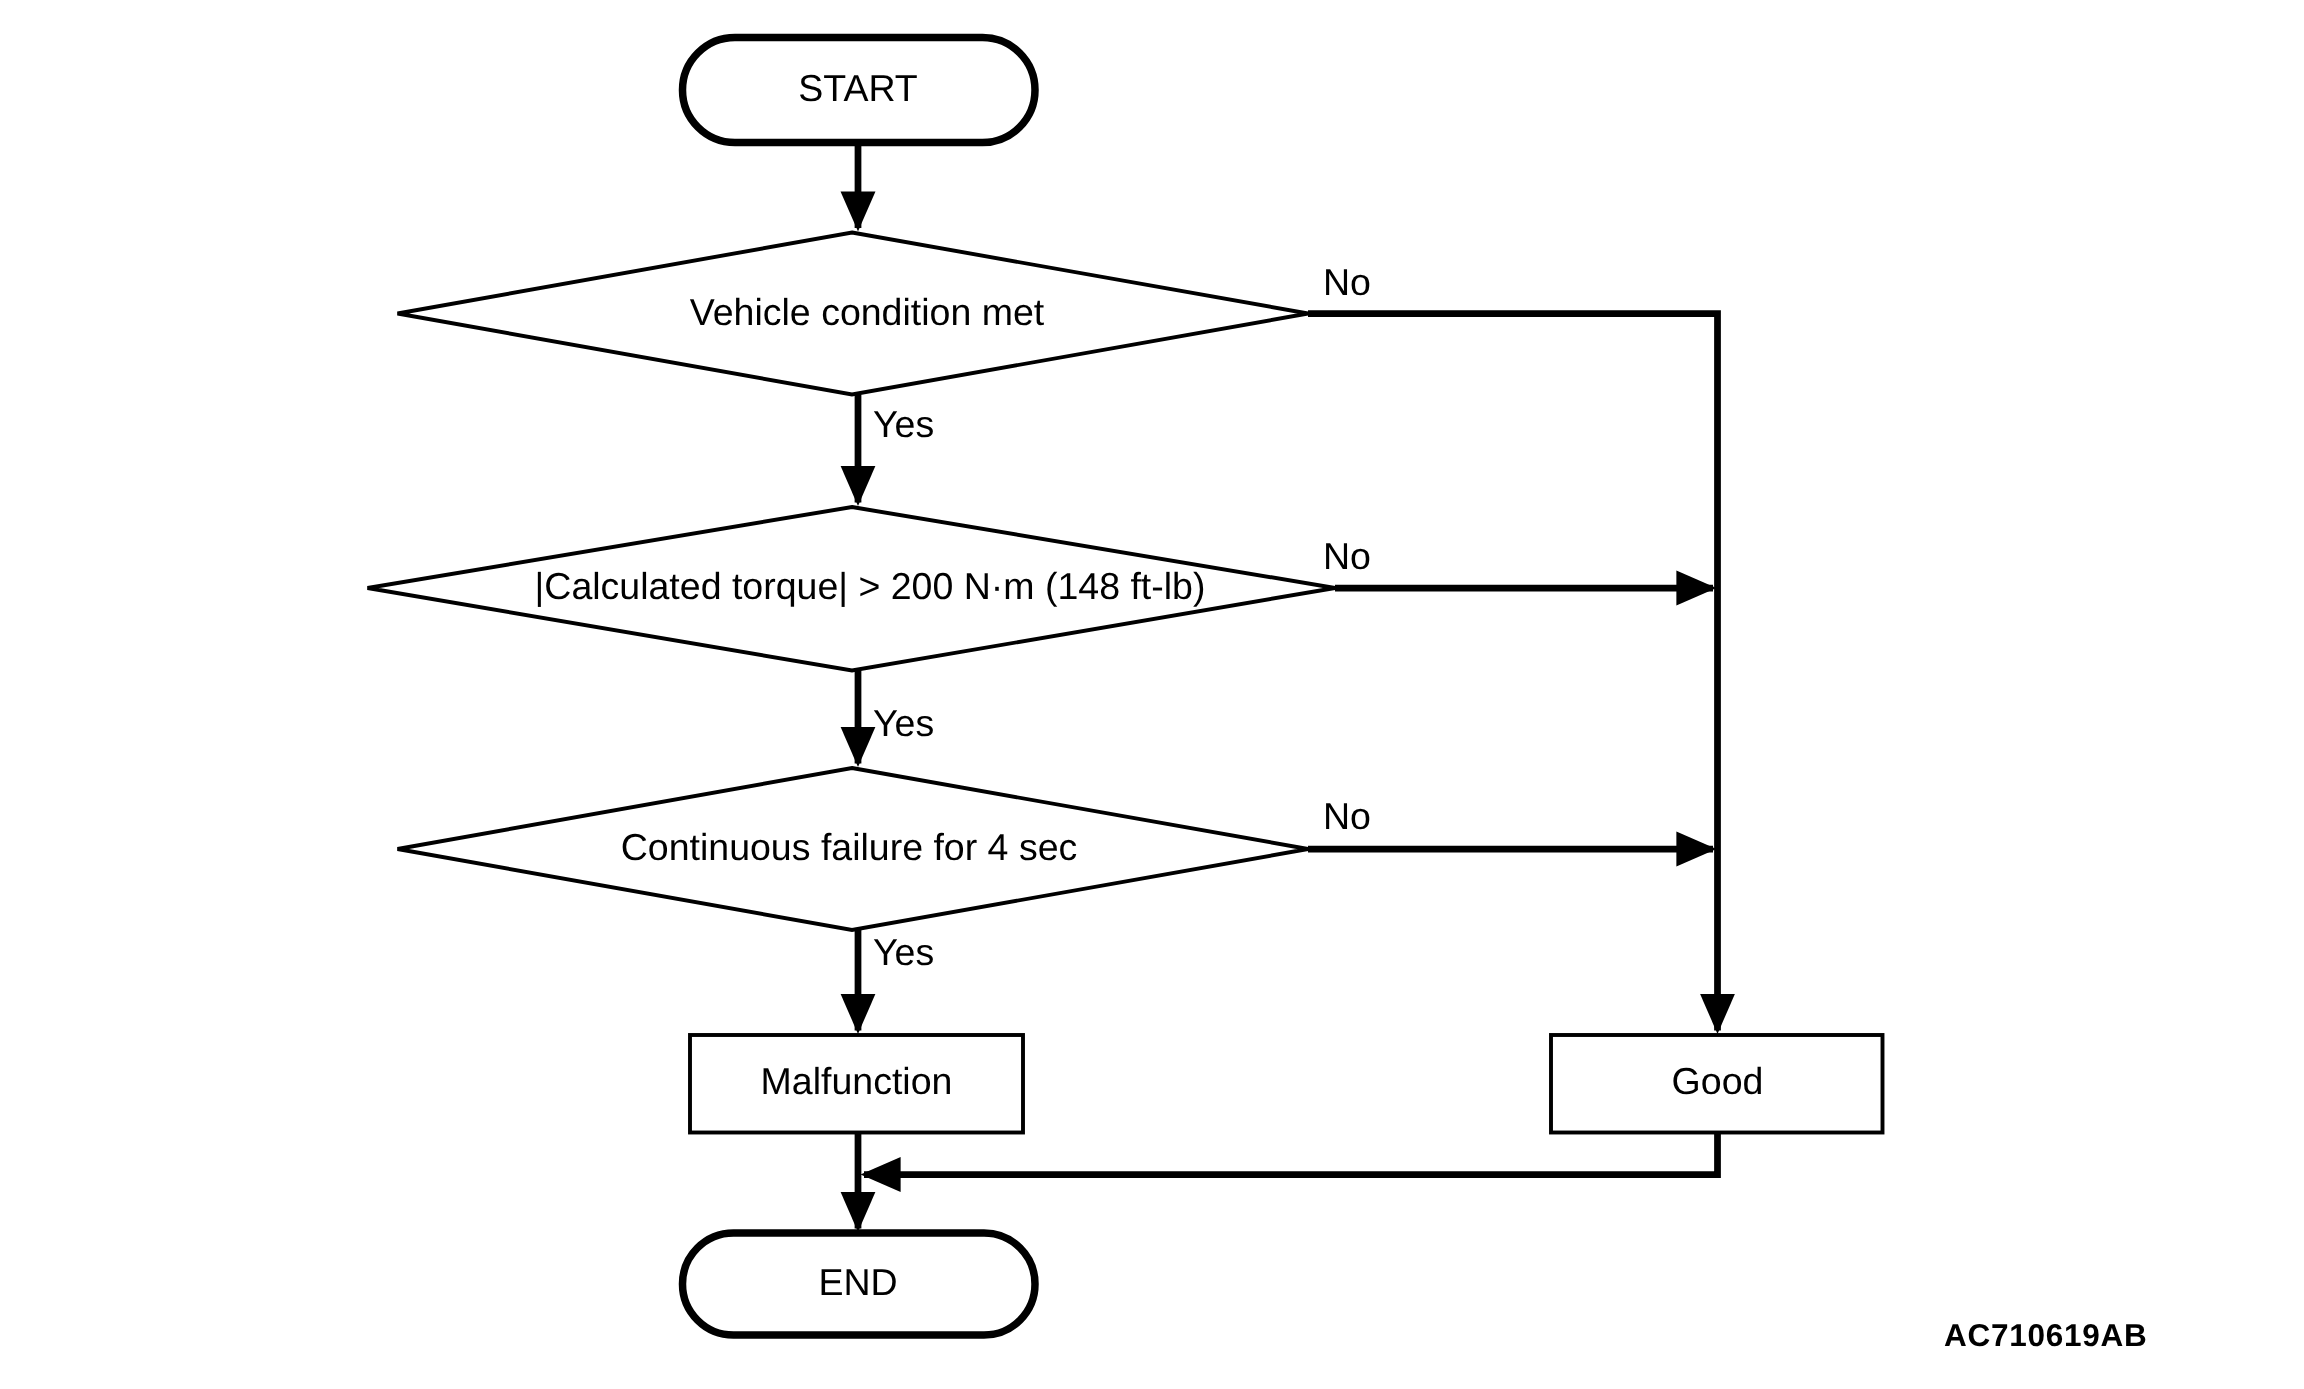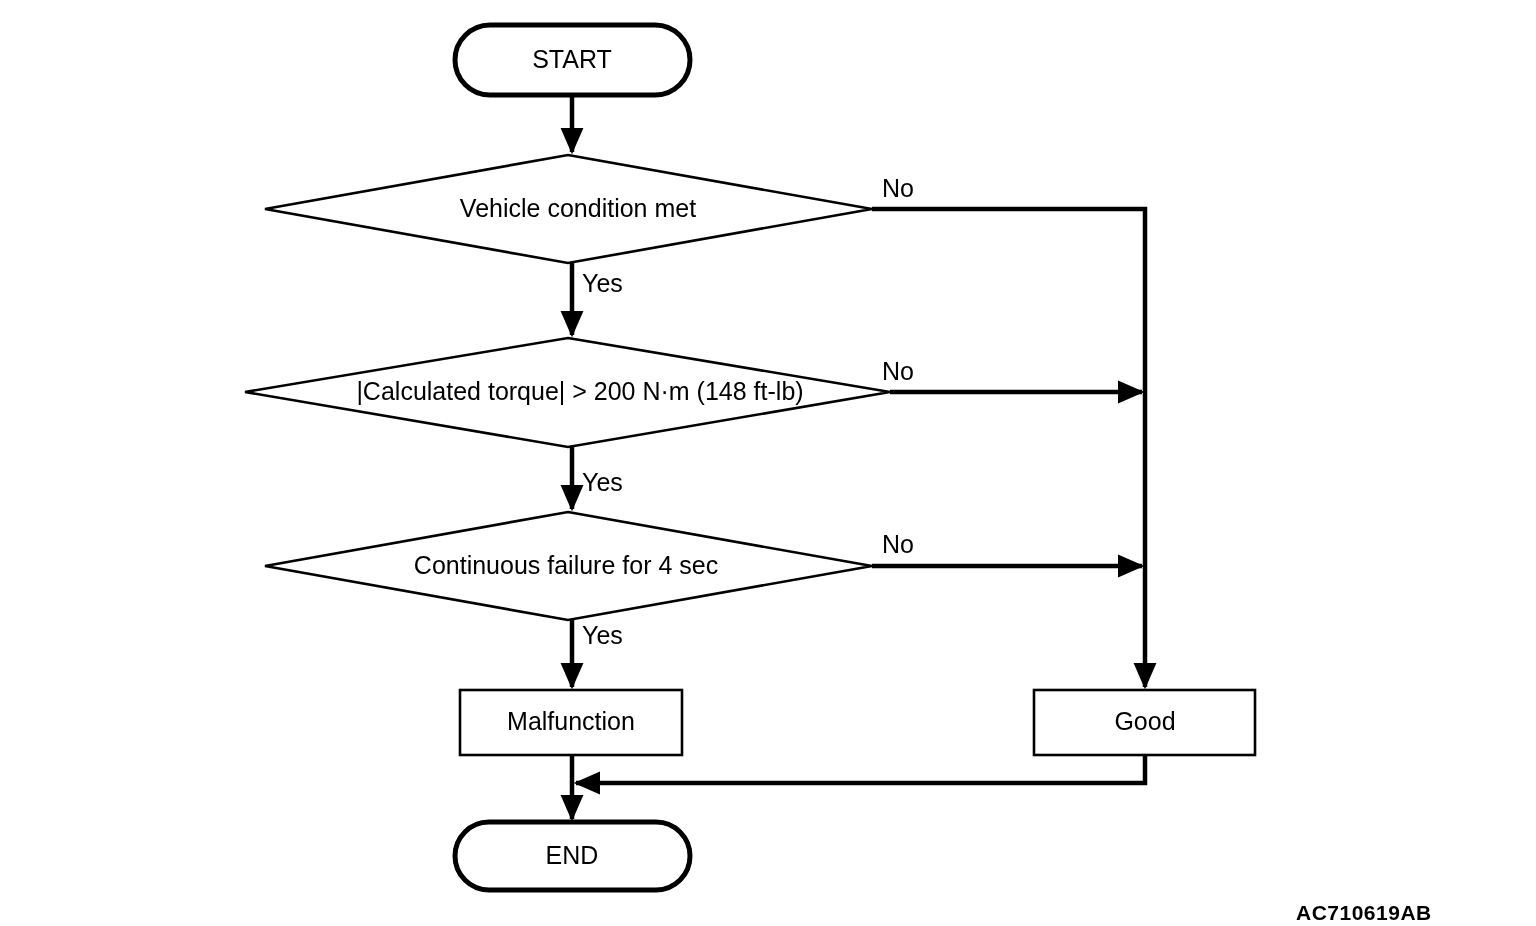--- a/index.html
+++ b/index.html
@@ -128,15 +128,15 @@
     <text class="edge-label" x="582" y="484">Yes</text>
 
     <text class="edge-label" x="882" y="373">No</text>
 
     <text class="edge-label" x="582" y="637">Yes</text>
 
     <text class="edge-label" x="882" y="546">No</text>
 
   </svg>
 
-  <div class="ref-code" style="left:1296px; top:879px;margin-top:22px;">AC710619AB</div>
+  <div class="ref-code" style="left:1296px; top:879px;">AC710619AB</div>
 
 </div>
 
 </body></html>

